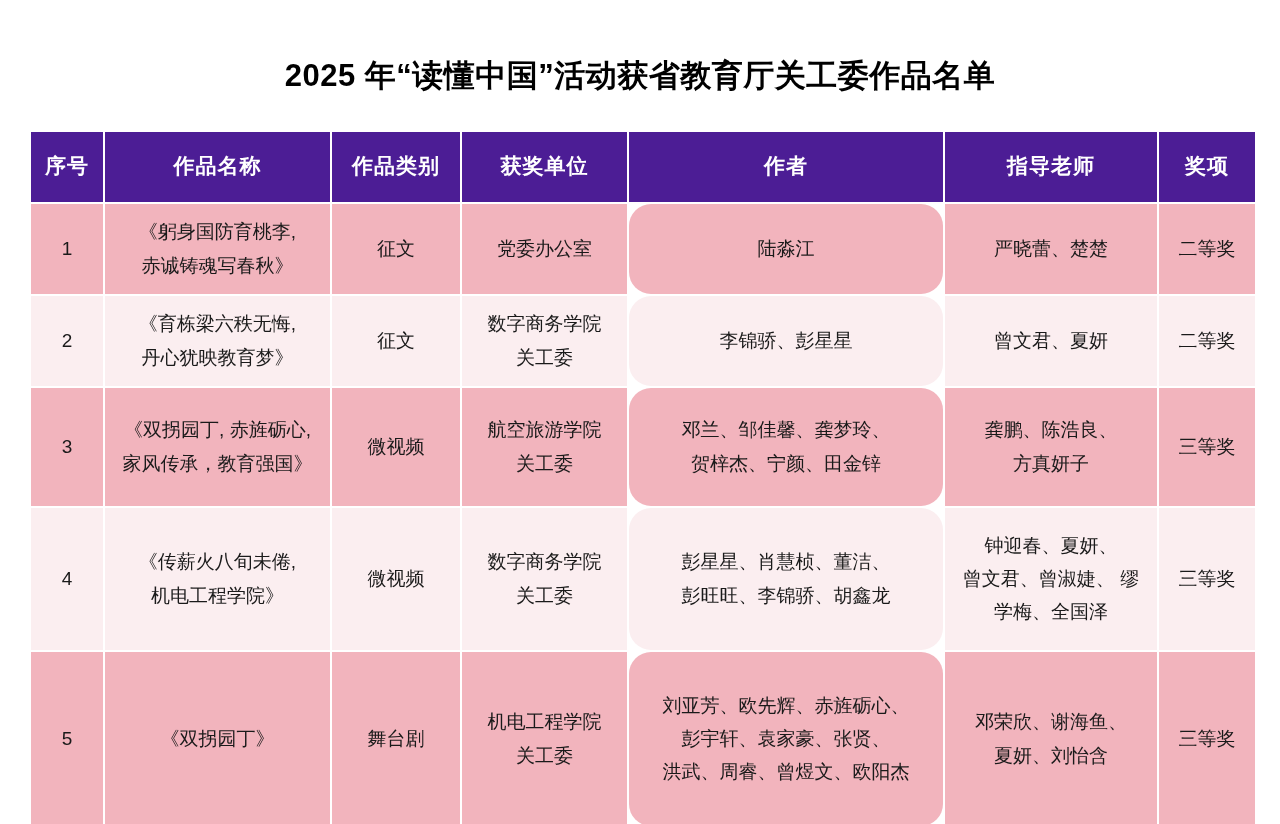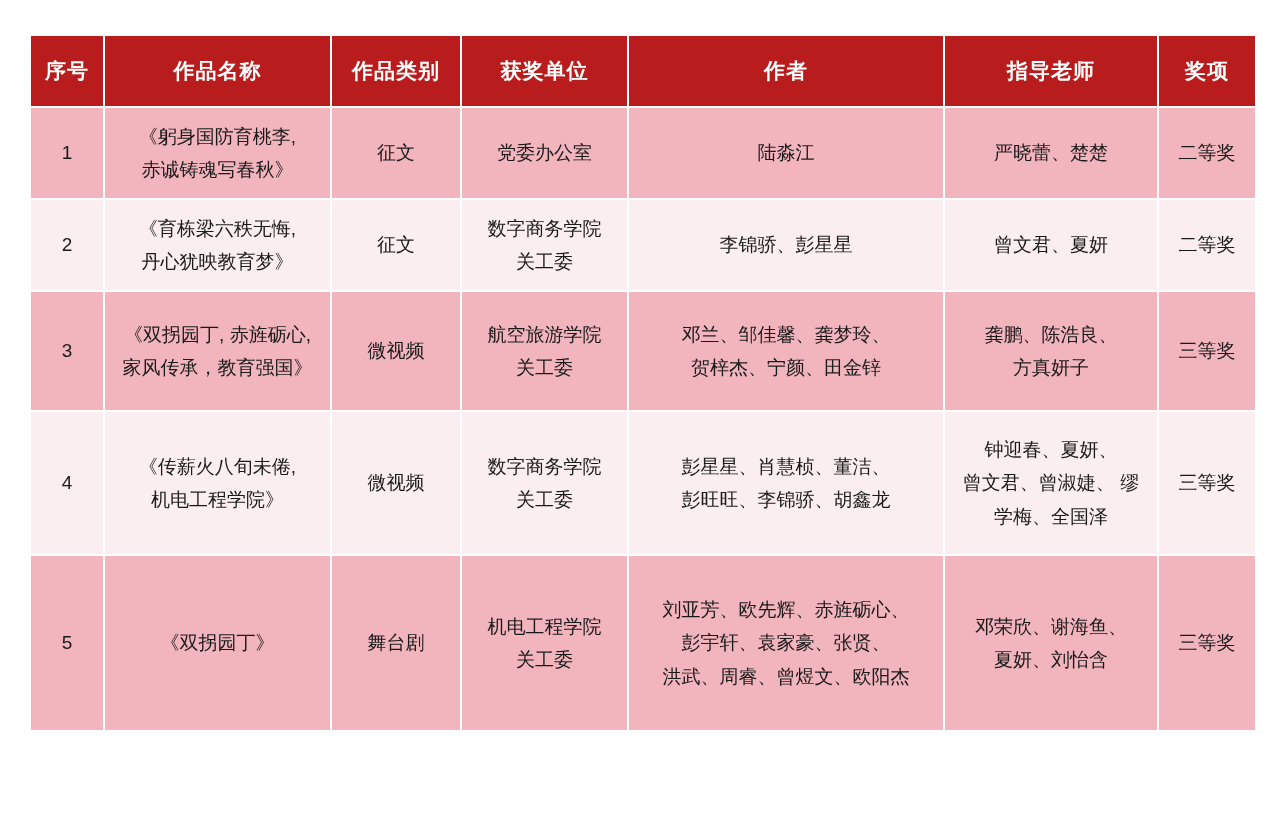--- a/index.html
+++ b/index.html
@@ -52,21 +52,21 @@
   table.award-table td {
     padding: 6px 6px;
     text-align: center;
     vertical-align: middle;
     font-size: 19px;
     line-height: 1.75;
     word-break: break-word;
   }
 
   table.award-table thead th {
-    background: #b91c1c;
+    background: #4c1d95;
     color: #ffffff;
     font-weight: bold;
     font-size: 21px;
     height: 58px;
     letter-spacing: 1px;
   }
 
   tbody tr.row-dark td {
     background: #f2b4bd;
   }
@@ -75,20 +75,21 @@
   }
 
   td.col-index {
     font-size: 19px;
   }
   td.col-title {
     font-size: 19px;
   }
   td.col-authors {
     font-size: 19px;
+    border-radius: 22px;
   }
 
   
   col.c-index   { width: 72px;  }
   col.c-title   { width: 225px; }
   col.c-type    { width: 128px; }
   col.c-unit    { width: 165px; }
   col.c-author  { width: 314px; }
   col.c-teacher { width: 212px; }
   col.c-award   { width: 96px;  }
@@ -100,20 +101,21 @@
   tr.r2 td { height: 78px; }
   tr.r3 td { height: 106px; }
   tr.r4 td { height: 130px; }
   tr.r5 td { height: 162px; }
 </style>
 </head>
 <body>
 
 <div class="page">
 
+  <h1 class="doc-title">2025 年“读懂中国”活动获省教育厅关工委作品名单</h1>
 
   <div class="table-wrap">
     <table class="award-table">
       <colgroup>
         <col class="c-index">
         <col class="c-title">
         <col class="c-type">
         <col class="c-unit">
         <col class="c-author">
         <col class="c-teacher">

